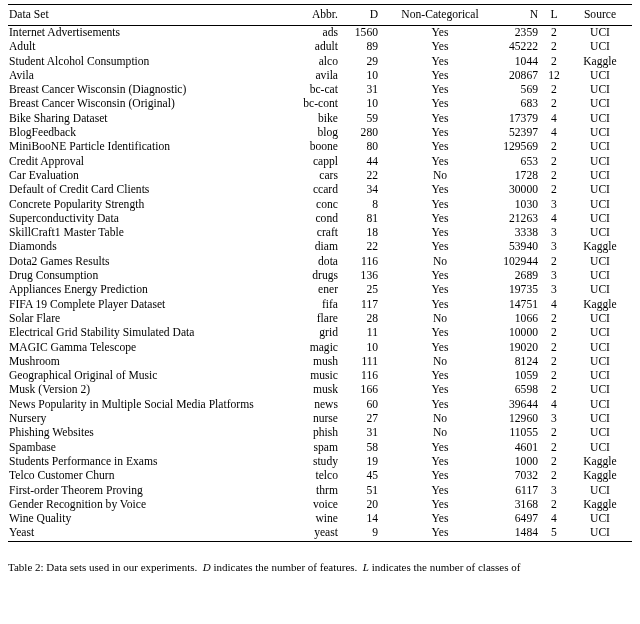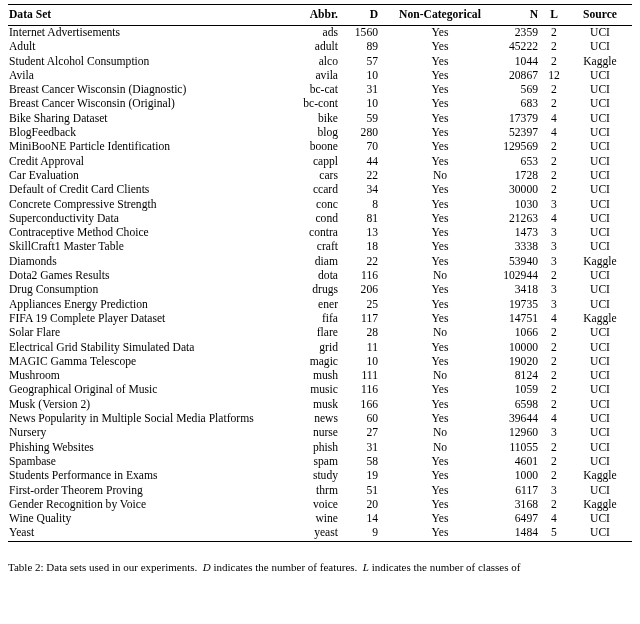--- a/index.html
+++ b/index.html
@@ -27,21 +27,21 @@
   }
   table.datasets col.c1 { width: auto; }
   table.datasets col.c2 { width: 40px; }
   table.datasets col.c3 { width: 40px; }
   table.datasets col.c4 { width: 120px; }
   table.datasets col.c5 { width: 40px; }
   table.datasets col.c6 { width: 28px; }
   table.datasets col.c7 { width: 64px; }
 
   table.datasets th {
-    font-weight: bold;
+    font-weight: normal;
     border-bottom: 1px solid #000;
     padding: 3px 0 4px 0;
     line-height: 13px;
     white-space: nowrap;
     overflow: hidden;
   }
   table.datasets td {
     padding: 0;
     line-height: 14.3px;
     white-space: nowrap;
@@ -105,21 +105,21 @@
           <td>adult</td>
           <td>89</td>
           <td>Yes</td>
           <td>45222</td>
           <td>2</td>
           <td>UCI</td>
         </tr>
         <tr>
           <td>Student Alcohol Consumption</td>
           <td>alco</td>
-          <td>57</td>
+          <td>29</td>
           <td>Yes</td>
           <td>1044</td>
           <td>2</td>
           <td>Kaggle</td>
         </tr>
         <tr>
           <td>Avila</td>
           <td>avila</td>
           <td>10</td>
           <td>Yes</td>
@@ -159,21 +159,21 @@
           <td>blog</td>
           <td>280</td>
           <td>Yes</td>
           <td>52397</td>
           <td>4</td>
           <td>UCI</td>
         </tr>
         <tr>
           <td>MiniBooNE Particle Identification</td>
           <td>boone</td>
-          <td>70</td>
+          <td>80</td>
           <td>Yes</td>
           <td>129569</td>
           <td>2</td>
           <td>UCI</td>
         </tr>
         <tr>
           <td>Credit Approval</td>
           <td>cappl</td>
           <td>44</td>
           <td>Yes</td>
@@ -193,47 +193,38 @@
         <tr>
           <td>Default of Credit Card Clients</td>
           <td>ccard</td>
           <td>34</td>
           <td>Yes</td>
           <td>30000</td>
           <td>2</td>
           <td>UCI</td>
         </tr>
         <tr>
-          <td>Concrete Compressive Strength</td>
+          <td>Concrete Popularity Strength</td>
           <td>conc</td>
           <td>8</td>
           <td>Yes</td>
           <td>1030</td>
           <td>3</td>
           <td>UCI</td>
         </tr>
         <tr>
           <td>Superconductivity Data</td>
           <td>cond</td>
           <td>81</td>
           <td>Yes</td>
           <td>21263</td>
           <td>4</td>
           <td>UCI</td>
         </tr>
         <tr>
-          <td>Contraceptive Method Choice</td>
-          <td>contra</td>
-          <td>13</td>
-          <td>Yes</td>
-          <td>1473</td>
-          <td>3</td>
-          <td>UCI</td>
-        </tr>
-        <tr>
           <td>SkillCraft1 Master Table</td>
           <td>craft</td>
           <td>18</td>
           <td>Yes</td>
           <td>3338</td>
           <td>3</td>
           <td>UCI</td>
         </tr>
         <tr>
           <td>Diamonds</td>
@@ -249,23 +240,23 @@
           <td>dota</td>
           <td>116</td>
           <td>No</td>
           <td>102944</td>
           <td>2</td>
           <td>UCI</td>
         </tr>
         <tr>
           <td>Drug Consumption</td>
           <td>drugs</td>
-          <td>206</td>
-          <td>Yes</td>
-          <td>3418</td>
+          <td>136</td>
+          <td>Yes</td>
+          <td>2689</td>
           <td>3</td>
           <td>UCI</td>
         </tr>
         <tr>
           <td>Appliances Energy Prediction</td>
           <td>ener</td>
           <td>25</td>
           <td>Yes</td>
           <td>19735</td>
           <td>3</td>
@@ -369,20 +360,29 @@
           <td>4601</td>
           <td>2</td>
           <td>UCI</td>
         </tr>
         <tr>
           <td>Students Performance in Exams</td>
           <td>study</td>
           <td>19</td>
           <td>Yes</td>
           <td>1000</td>
+          <td>2</td>
+          <td>Kaggle</td>
+        </tr>
+        <tr>
+          <td>Telco Customer Churn</td>
+          <td>telco</td>
+          <td>45</td>
+          <td>Yes</td>
+          <td>7032</td>
           <td>2</td>
           <td>Kaggle</td>
         </tr>
         <tr>
           <td>First-order Theorem Proving</td>
           <td>thrm</td>
           <td>51</td>
           <td>Yes</td>
           <td>6117</td>
           <td>3</td>

